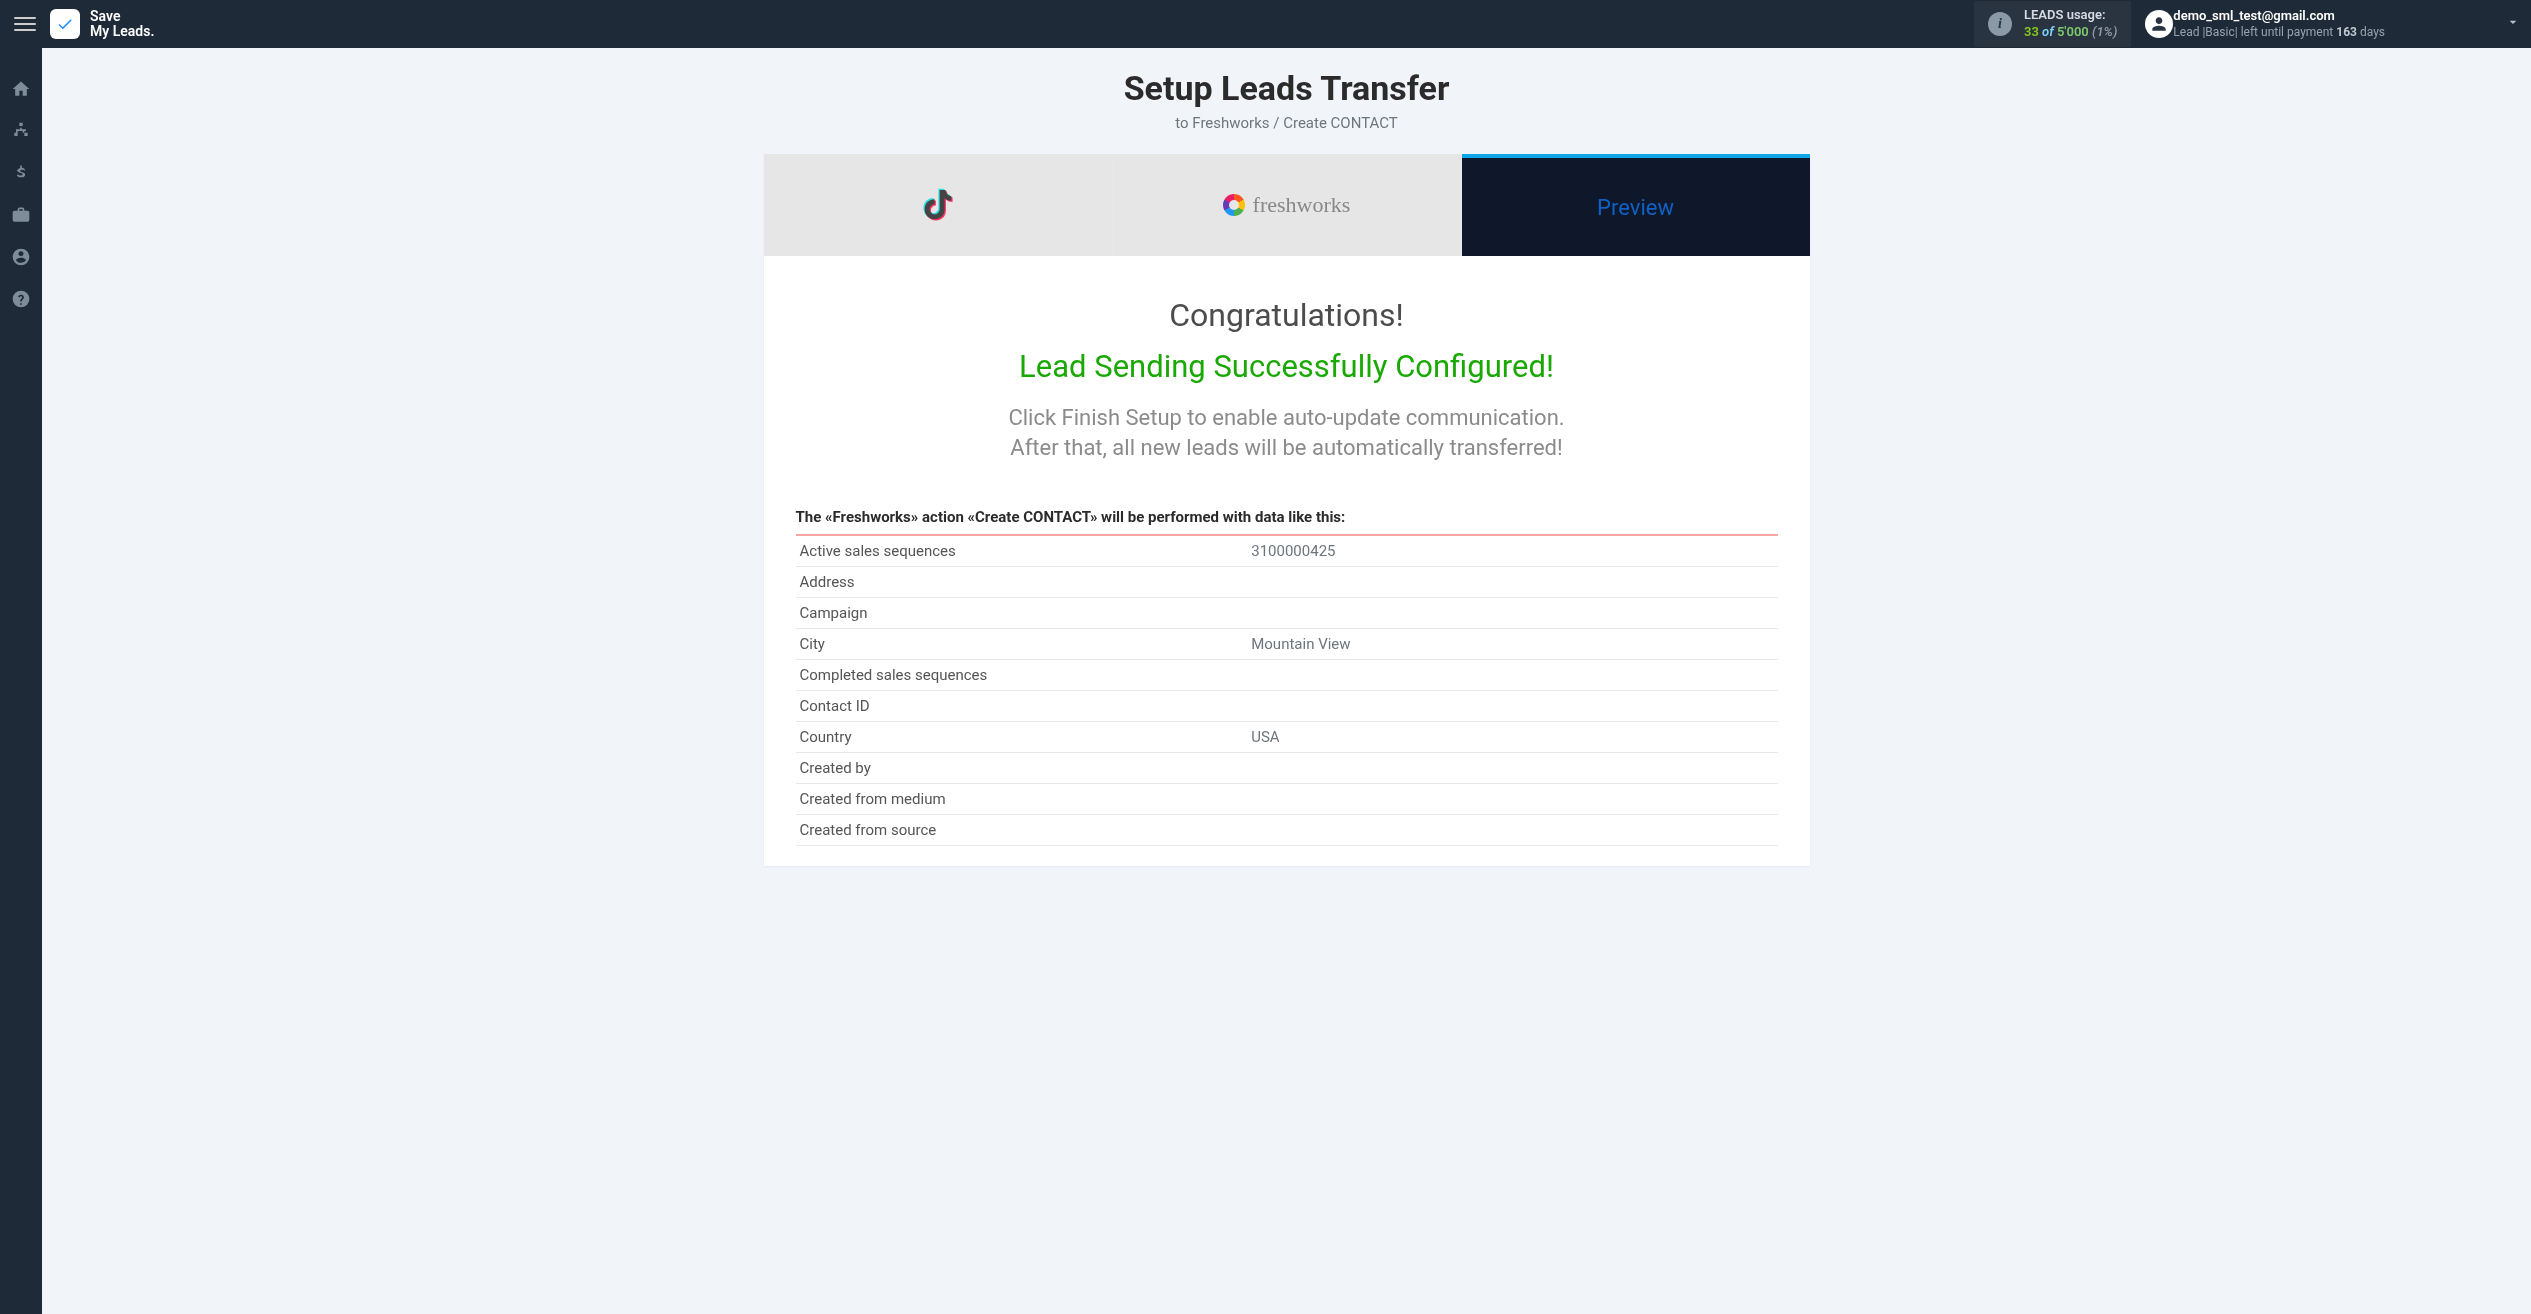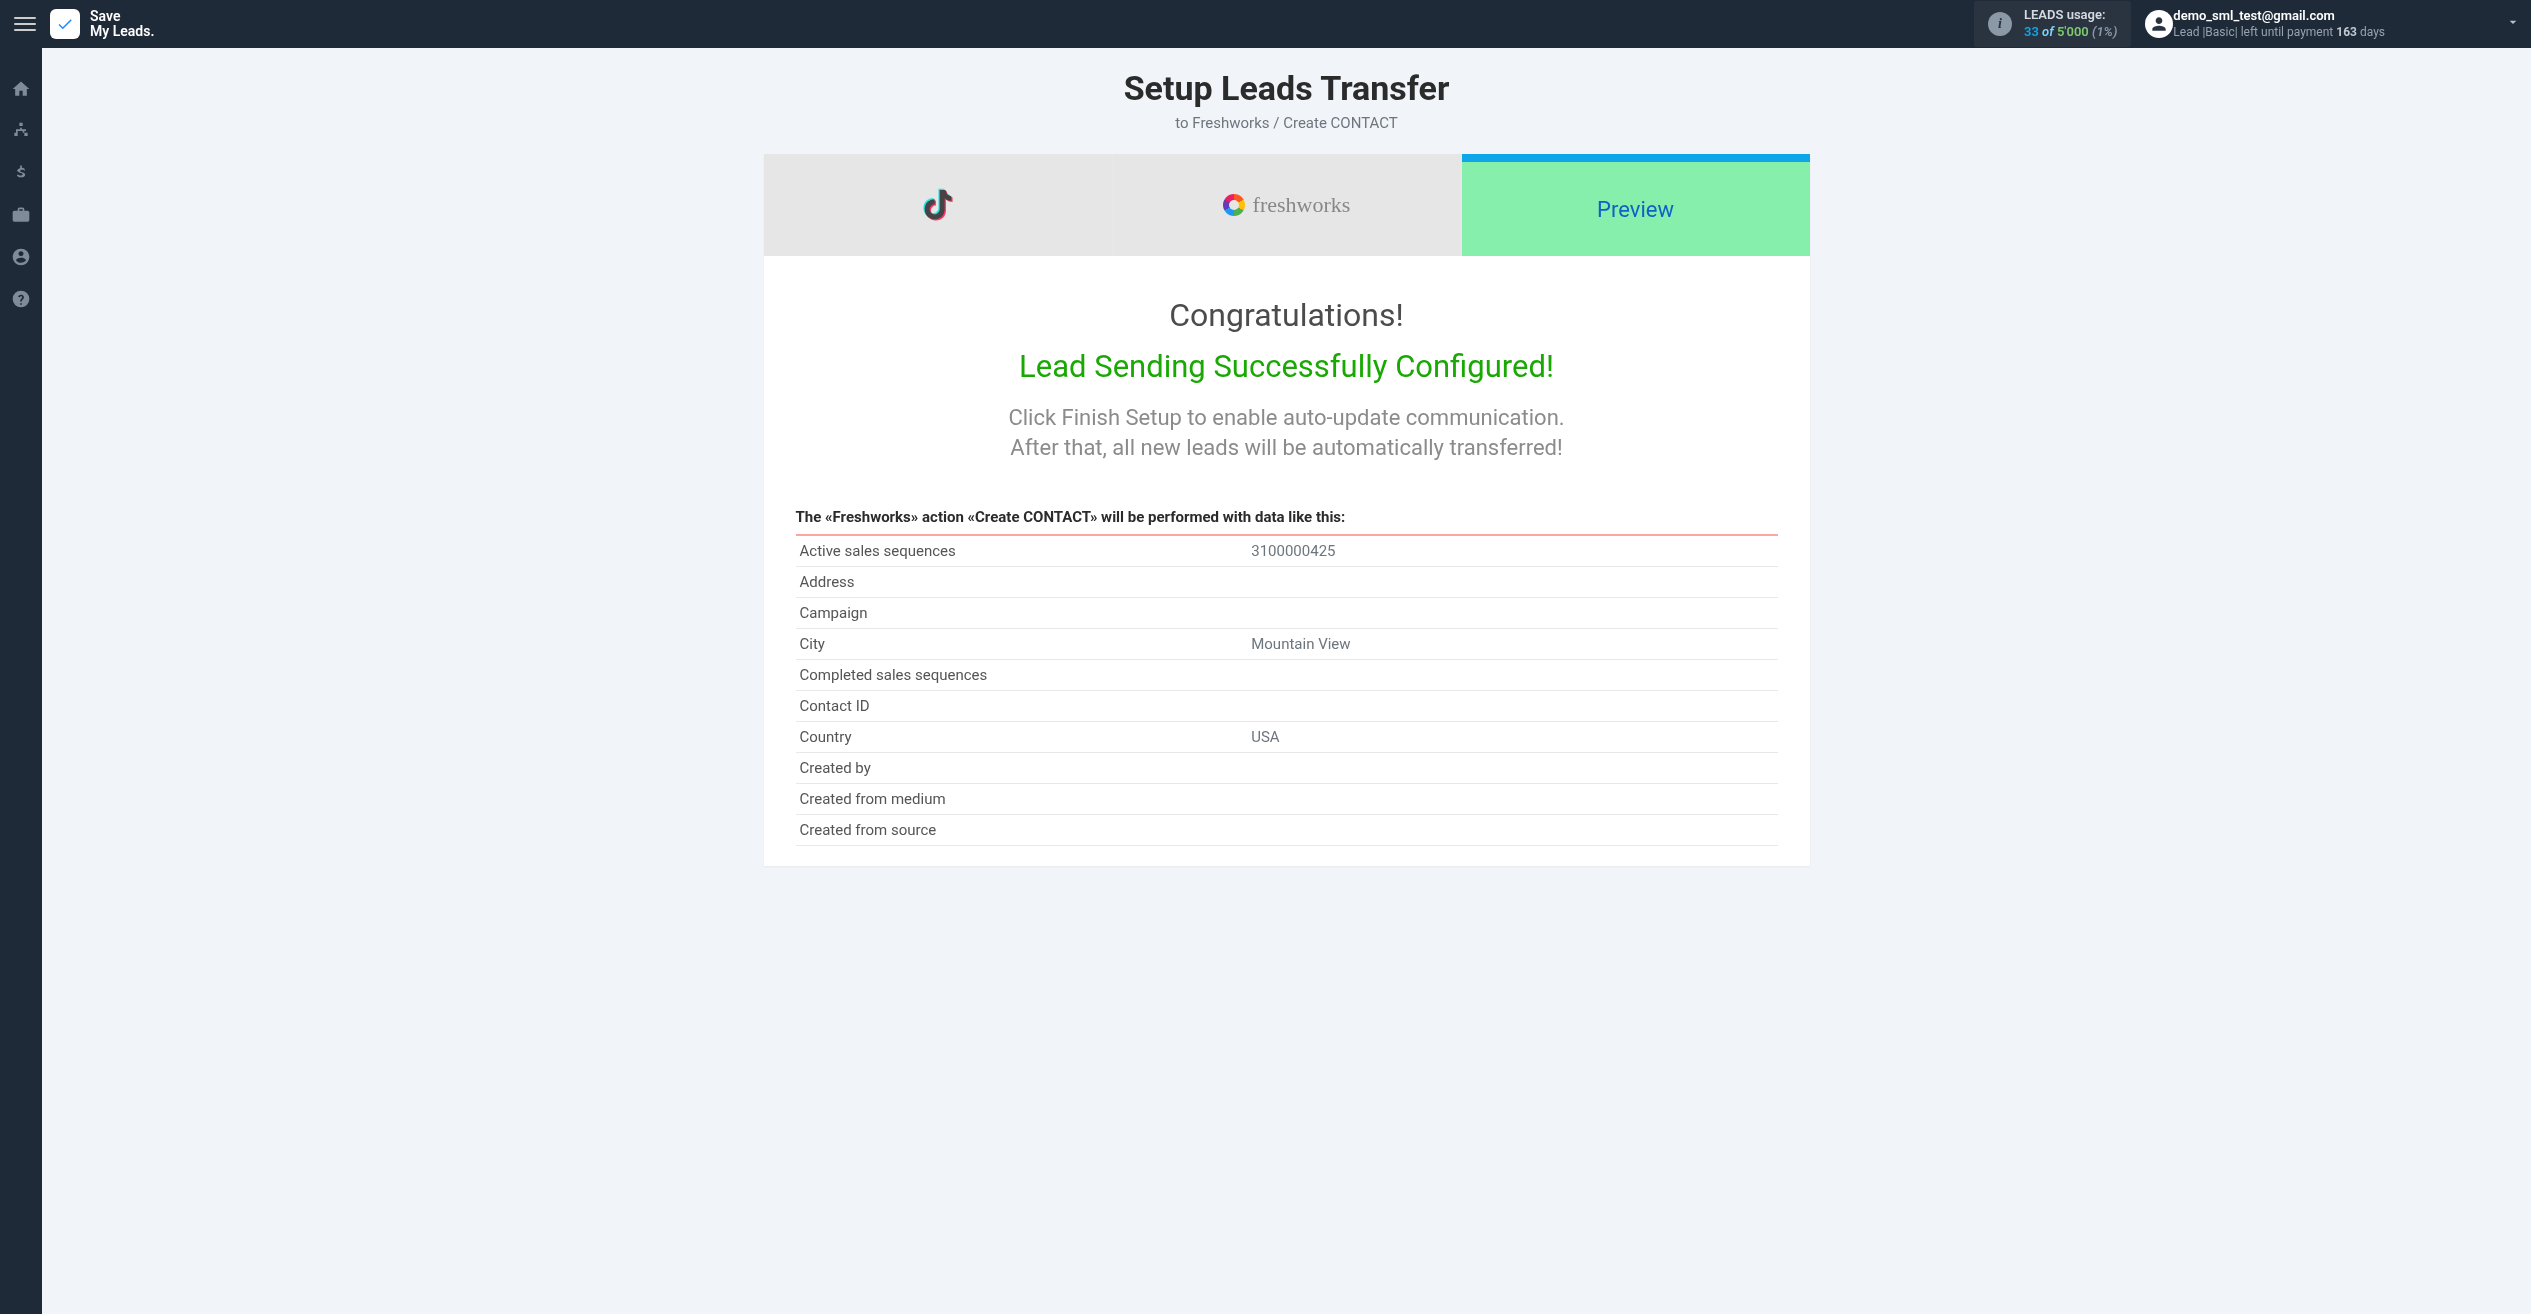--- a/index.html
+++ b/index.html
@@ -74,21 +74,21 @@
       justify-content: center;
       color: #2a3441;
       font-weight: 700;
       font-style: italic;
       font-family: Georgia, serif;
       font-size: 14px;
     }
     .usage-text { font-size: 13px; line-height: 1.3; }
     .usage-label { color: #d6dbe1; font-weight: 600; }
     .usage-value { color: #d6dbe1; font-weight: 600; }
-    .usage-used { color: #0ea5e9; }
+    .usage-used { color: #84cc16; }
     .usage-of { color: #7dd3fc; font-style: italic; }
     .usage-total { color: #7ec96e; }
     .usage-pct { color: #8b98a5; font-style: italic; }
     .account-wrap {
       display: flex;
       align-items: center;
     }
     .account-avatar {
       width: 28px;
       height: 28px;
@@ -164,22 +164,22 @@
     .tab {
       flex: 1;
       display: flex;
       align-items: center;
       justify-content: center;
       border-right: 1px solid #e8e8e8;
       background: #e6e6e6;
       cursor: pointer;
     }
     .tab.active {
-      background: #86efac;
-      border-top: 8px solid #0ea5e9;
+      background: #0f172a;
+      border-top: 4px solid #0ea5e9;
       text-align: right;
     }
     .tab:last-child { border-right: none; }
     .tab-label {
       font-size: 22px;
       color: #0f62c5;
       font-weight: 400;
     }
     .tiktok-icon {
       position: relative;

